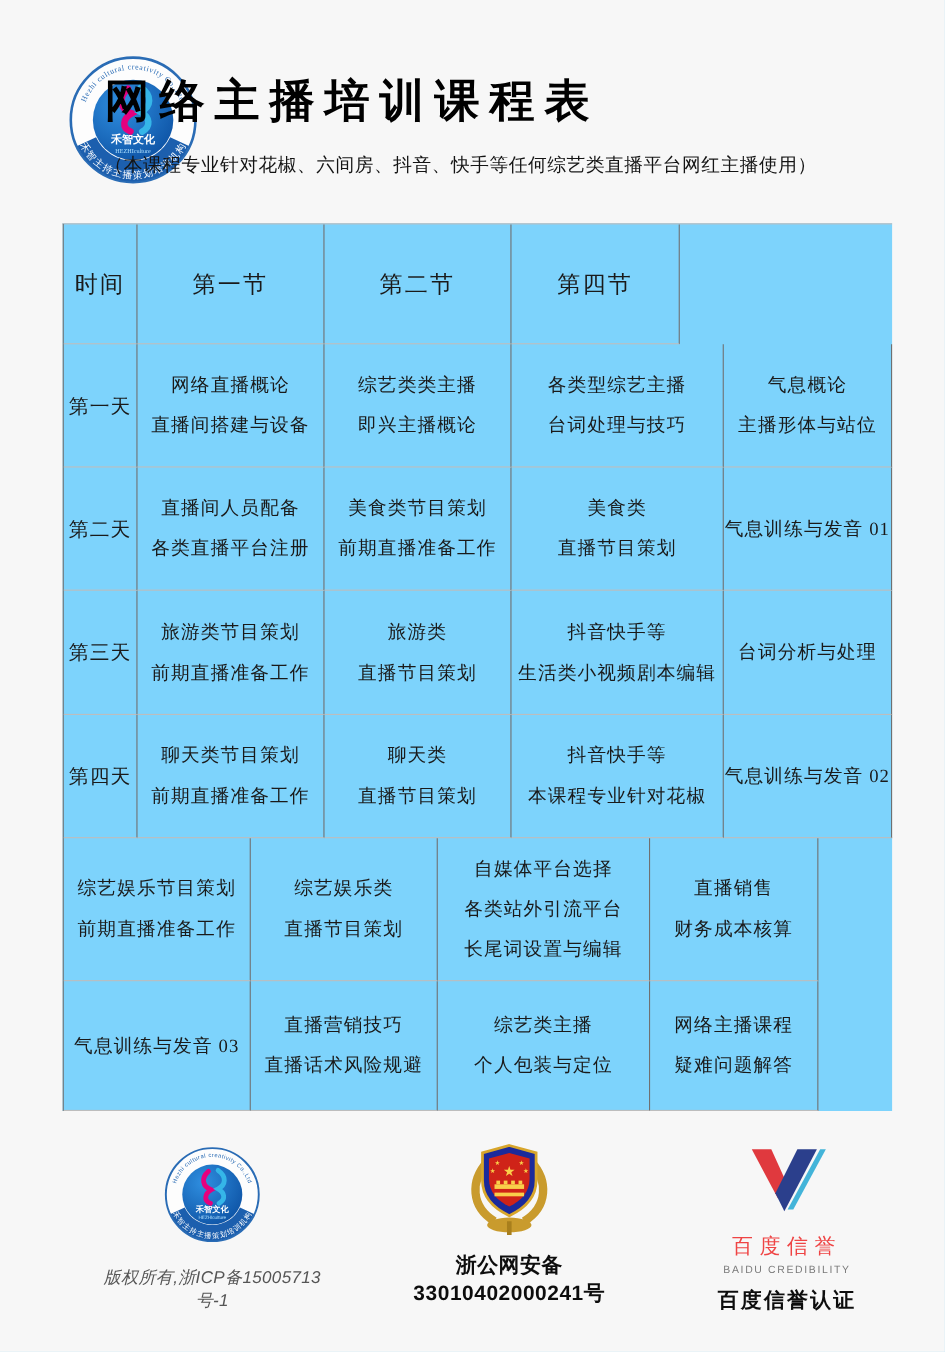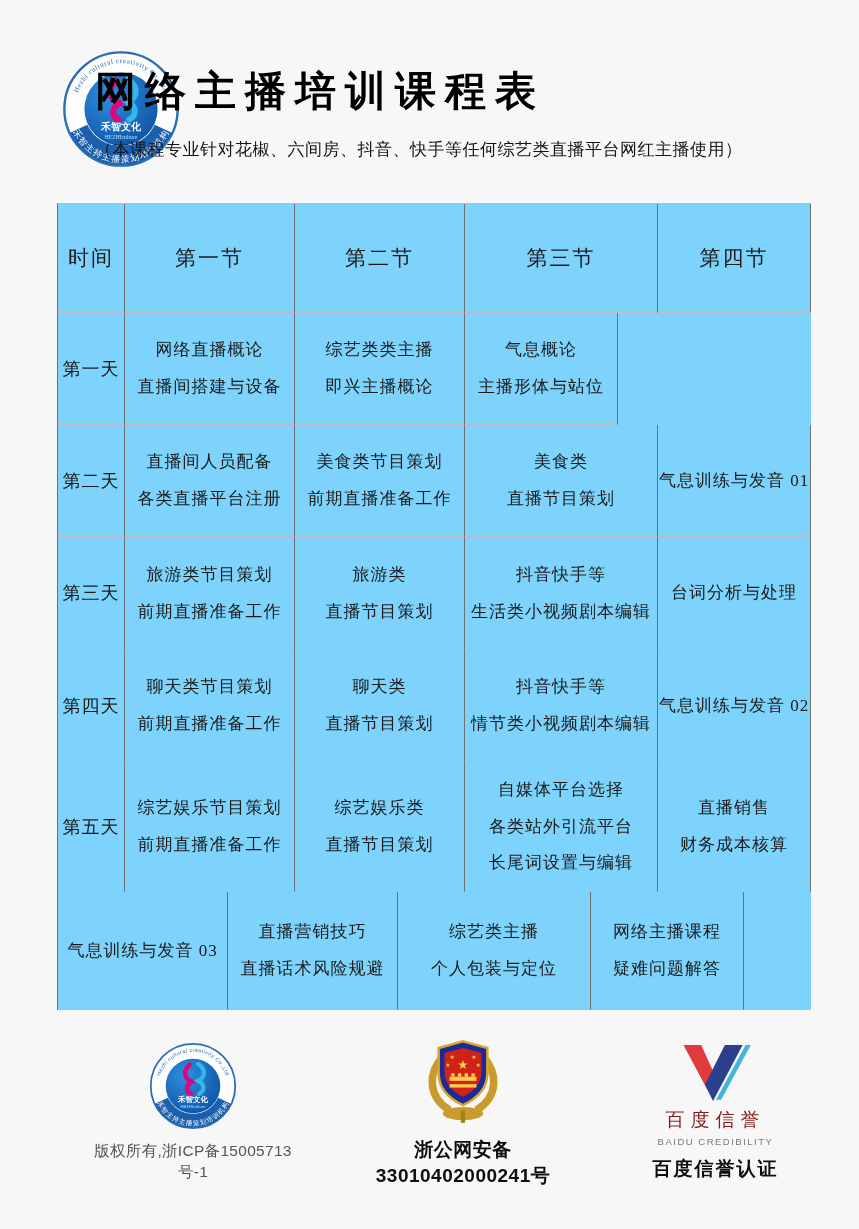--- a/index.html
+++ b/index.html
@@ -31,27 +31,27 @@
   .th{font-size:21px;letter-spacing:2px;}
   .day{font-size:18px;letter-spacing:1px;}
   .line{font-size:17px;margin:8.5px 0;letter-spacing:1px;line-height:1.15;}
   #tbody .trow{height:112px;}
   #tbody .trow:nth-child(3){height:113px;}
   #tbody .trow:nth-child(5){height:130px;}
   #tbody .trow:nth-child(6){height:118px;}
   
   .f-left{position:absolute;left:88px;top:1042px;width:210px;text-align:center;font-family:"Liberation Sans",sans-serif;}
   .hezhi-logo-sm{width:88px;height:88px;margin:0 auto;display:block;}
-  .copyright{margin-top:11px;font-size:15.5px;color:#555;letter-spacing:0.3px;}
+  .copyright{margin-top:21px;font-size:15.5px;color:#555;letter-spacing:0.3px;font-style:italic;}
   .f-center{position:absolute;left:348px;top:1036px;width:230px;text-align:center;font-family:"Liberation Sans",sans-serif;}
   .badge{width:84px;height:88px;margin:0 auto;display:block;}
   .police{margin-top:13px;font-size:19px;font-weight:bold;color:#0d0d0d;letter-spacing:0.5px;}
   .f-right{position:absolute;left:628px;top:1040px;width:175px;text-align:center;font-family:"Liberation Sans",sans-serif;}
   .vmark{width:74px;height:66px;margin:0 auto;display:block;}
-  .baidu-cn{font-size:19px;color:#7f1d1d;letter-spacing:6px;margin-top:1px;}
+  .baidu-cn{font-size:19px;color:#ef4444;letter-spacing:6px;margin-top:14px;}
   .baidu-en{font-size:9.5px;color:#7a7a7a;letter-spacing:1.5px;margin-top:3px;}
   .baidu-cert{font-size:19px;font-weight:bold;color:#0d0d0d;margin-top:9px;letter-spacing:2px;}
 </style>
 </head>
 <body>
 
 <div>
 
   <svg class="hezhi-logo-lg" viewBox="0 0 200 200">
     <defs>
@@ -76,34 +76,37 @@
   <div class="title-wrap">
     <h1>网络主播培训课程表</h1>
     <div class="subtitle">（本课程专业针对花椒、六间房、抖音、快手等任何综艺类直播平台网红主播使用）</div>
   </div>
 
   <div class="table">
     <div class="trow thead">
       <div class="tcell c0 th">时间</div>
       <div class="tcell c1 th">第一节</div>
       <div class="tcell c2 th">第二节</div>
-      <div class="tcell c3 th">第三节</div>
       <div class="tcell c4 th">第四节</div>
     </div>
     <div id="tbody">
         <div class="trow">
           <div class="tcell c0 day">第一天</div>
           <div class="tcell c1">
             <div class="line">网络直播概论</div>
             <div class="line">直播间搭建与设备</div>
           </div>
           <div class="tcell c2">
             <div class="line">综艺类类主播</div>
             <div class="line">即兴主播概论</div>
           </div>
+          <div class="tcell c3">
+            <div class="line">各类型综艺主播</div>
+            <div class="line">台词处理与技巧</div>
+          </div>
           <div class="tcell c4">
             <div class="line">气息概论</div>
             <div class="line">主播形体与站位</div>
           </div>
         </div>
         <div class="trow">
           <div class="tcell c0 day">第二天</div>
           <div class="tcell c1">
             <div class="line">直播间人员配备</div>
             <div class="line">各类直播平台注册</div>
@@ -143,28 +146,27 @@
           <div class="tcell c1">
             <div class="line">聊天类节目策划</div>
             <div class="line">前期直播准备工作</div>
           </div>
           <div class="tcell c2">
             <div class="line">聊天类</div>
             <div class="line">直播节目策划</div>
           </div>
           <div class="tcell c3">
             <div class="line">抖音快手等</div>
-            <div class="line">情节类小视频剧本编辑</div>
+            <div class="line">本课程专业针对花椒</div>
           </div>
           <div class="tcell c4">
             <div class="line">气息训练与发音 02</div>
           </div>
         </div>
         <div class="trow">
-          <div class="tcell c0 day">第五天</div>
           <div class="tcell c1">
             <div class="line">综艺娱乐节目策划</div>
             <div class="line">前期直播准备工作</div>
           </div>
           <div class="tcell c2">
             <div class="line">综艺娱乐类</div>
             <div class="line">直播节目策划</div>
           </div>
           <div class="tcell c3">
             <div class="line">自媒体平台选择</div>

